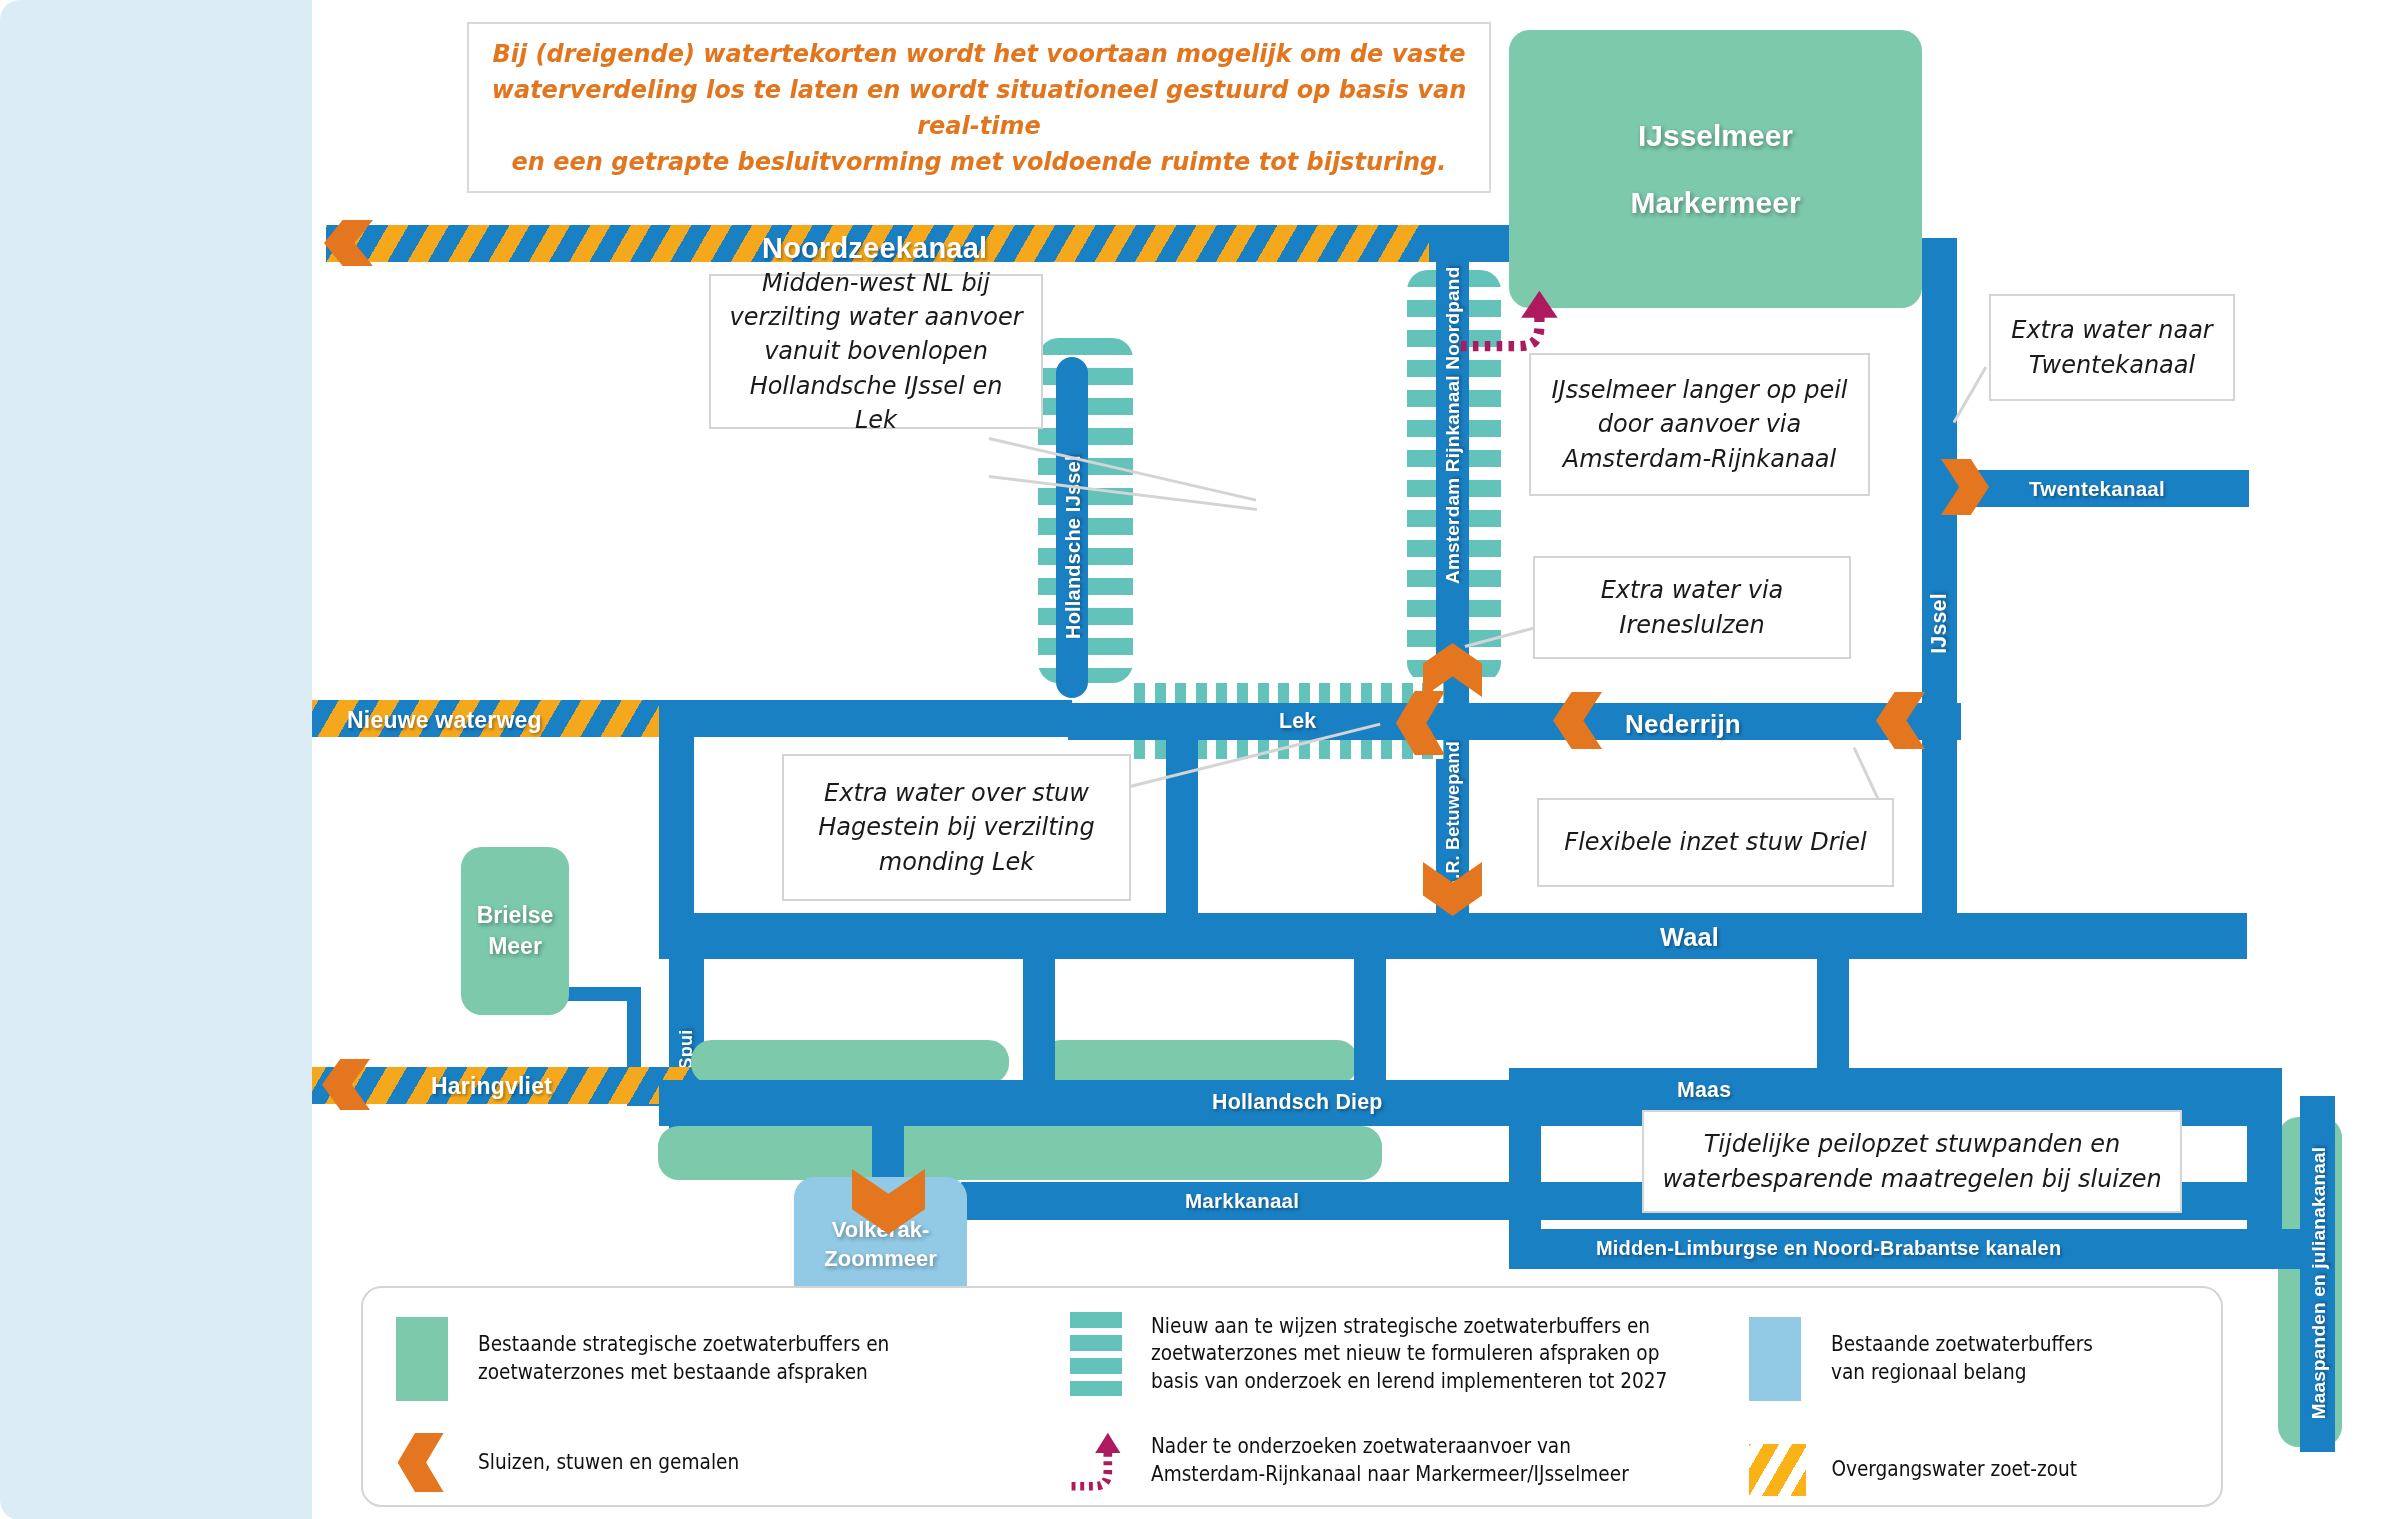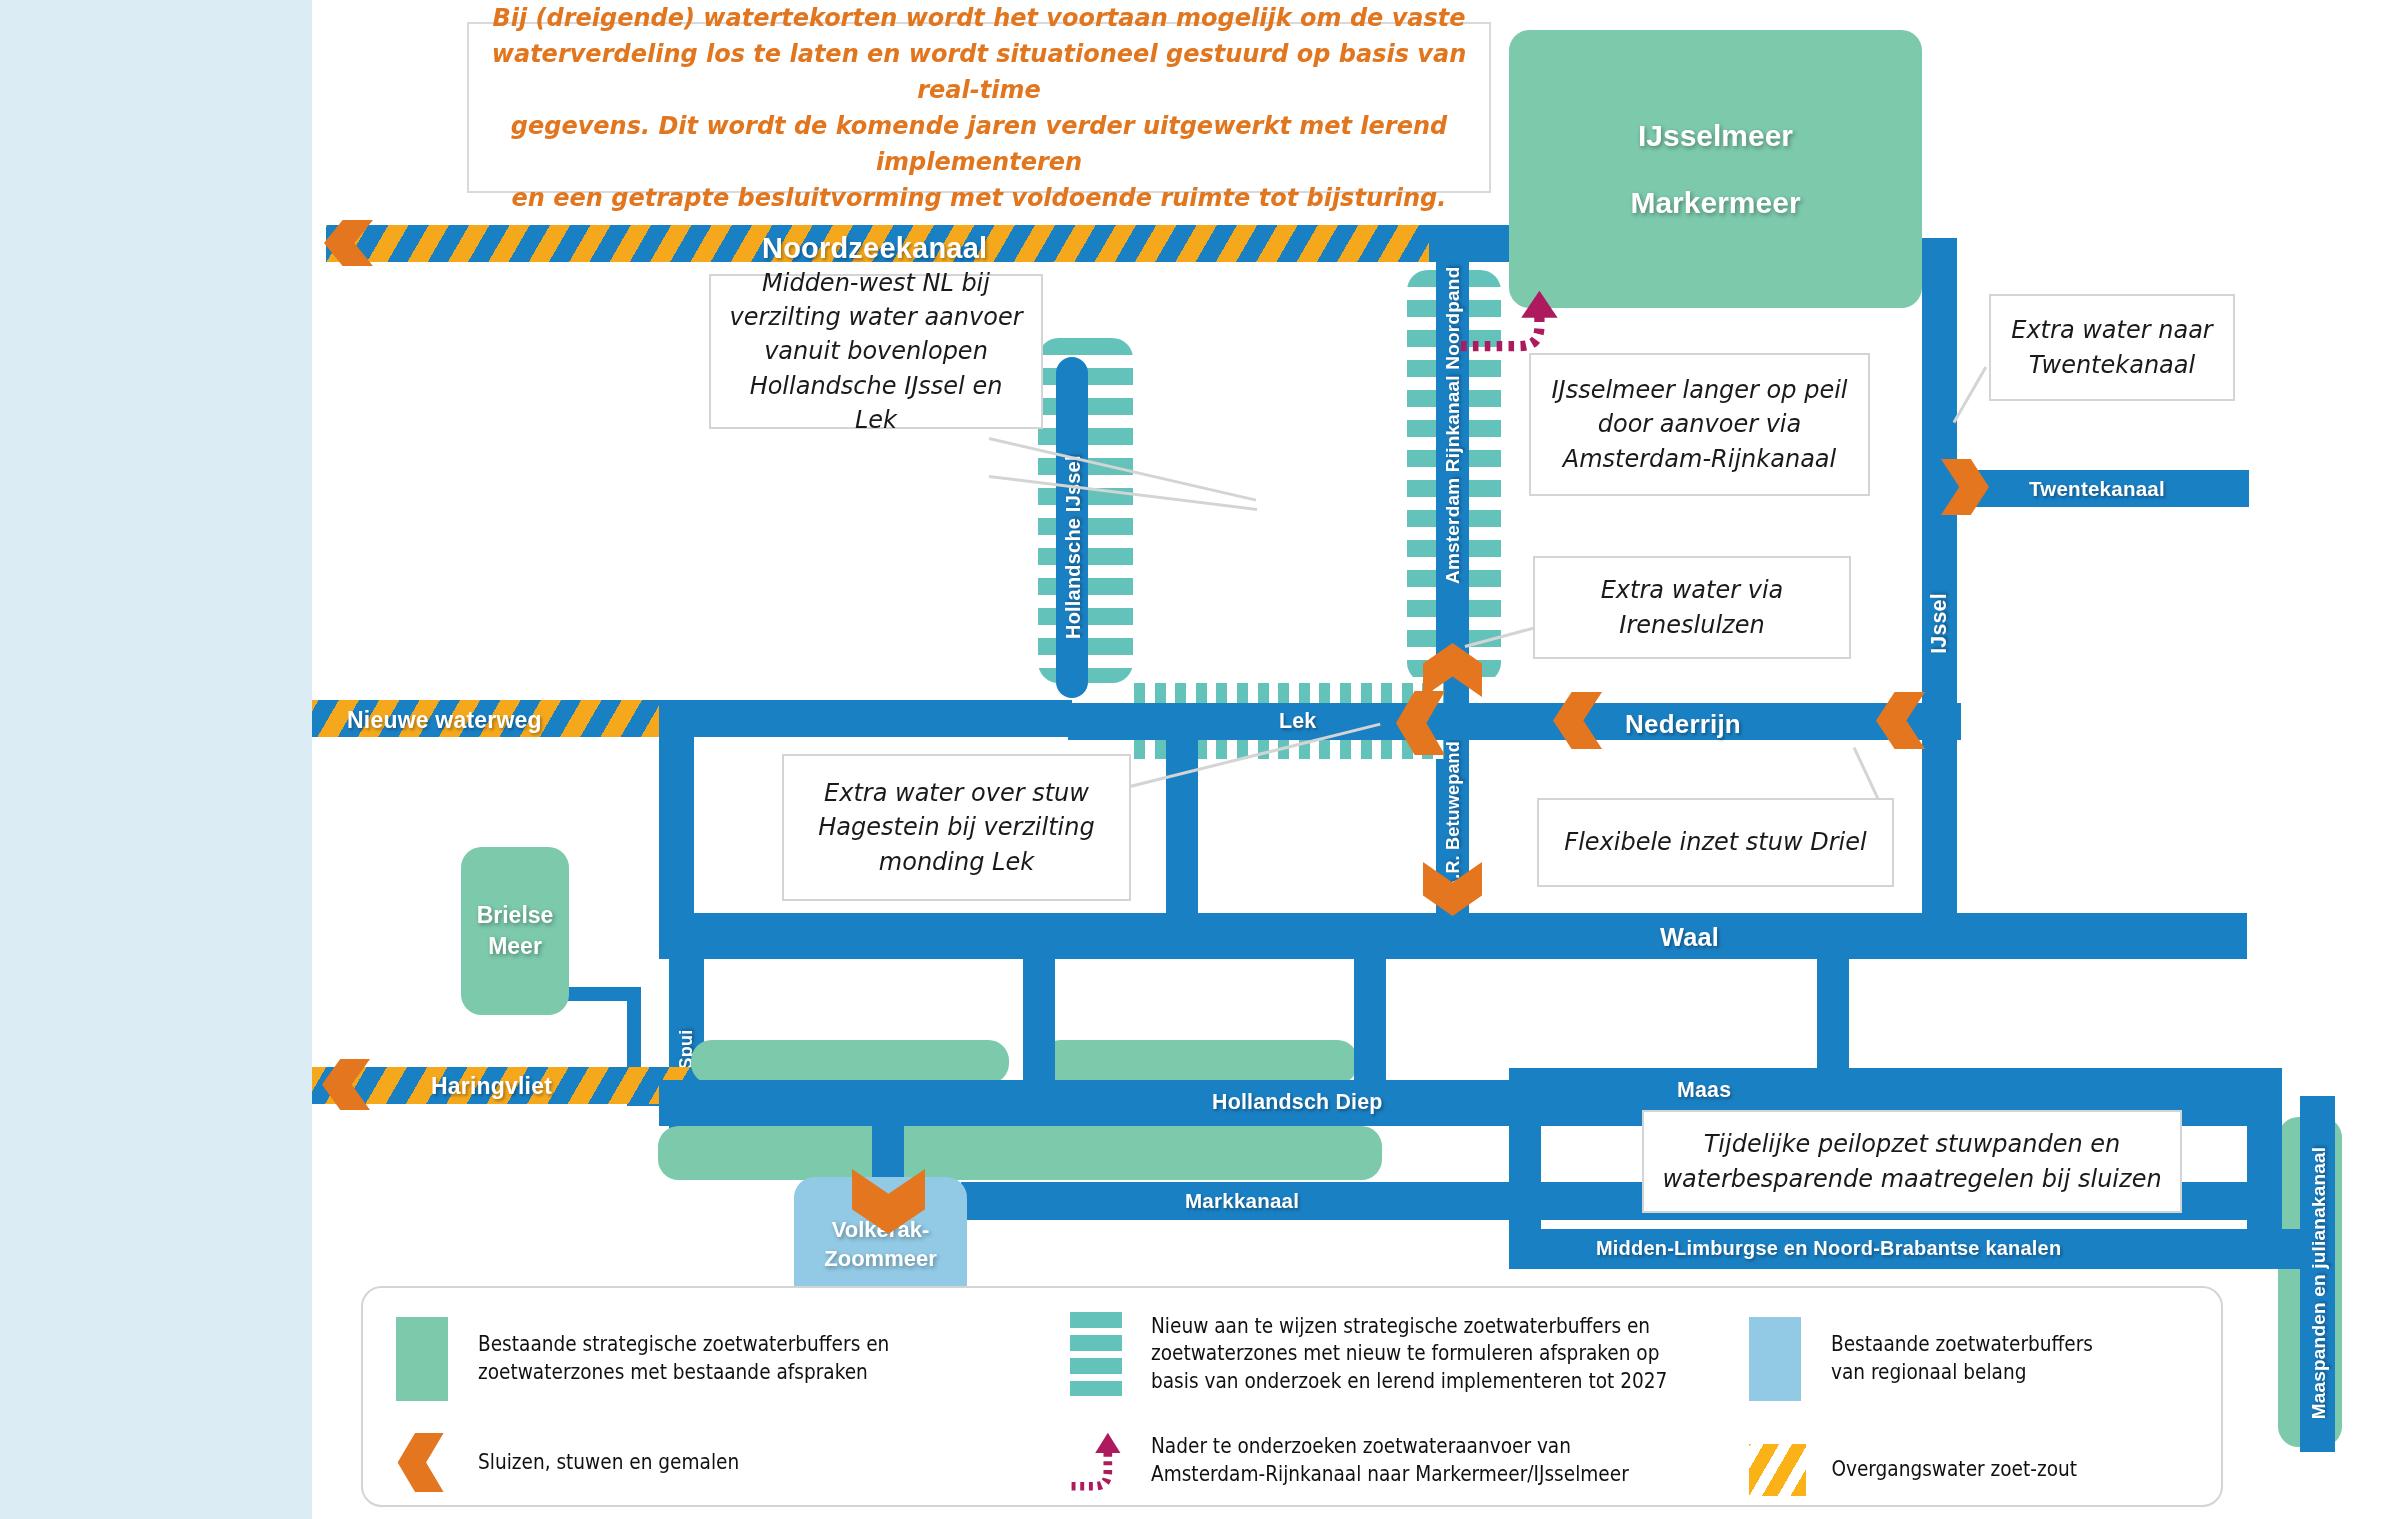--- a/index.html
+++ b/index.html
@@ -6,20 +6,21 @@
   body{
     font-family:"Liberation Sans", sans-serif;
     -webkit-font-smoothing:antialiased;
   }
   #canvas{
     position:relative;
     width:2401px;
     height:1520px;
     background:#ffffff;
     overflow:hidden;
+    border-radius:20px;
   }
   
   .left-strip{
     position:absolute;left:0;top:0;width:312px;height:1520px;
     background:#dcecf5;
   }
 
   
   .bar{
     position:absolute;
@@ -179,21 +180,20 @@
 </head>
 <body>
 
 <div id="canvas">
 
   <div class="left-strip"></div>
 
   <div class="callout hero" style="left:467px;top:22px;width:1024px;height:171px;flex-direction:column;">
     <div>Bij (dreigende) watertekorten wordt het voortaan mogelijk om de vaste</div>
     <div>waterverdeling los te laten en wordt situationeel gestuurd op basis van real-time</div>
-    <div>gegevens. Dit wordt de komende jaren verder uitgewerkt met lerend implementeren</div>
     <div>en een getrapte besluitvorming met voldoende ruimte tot bijsturing.</div>
   </div>
 
   <div class="lakebox green" style="left:1509px;top:30px;width:413px;height:278px;font-size:30px;gap:33px;">
     <div>IJsselmeer</div>
     <div>Markermeer</div>
   </div>
 
   <div class="brackish" style="left:326px;top:225px;width:1112px;height:37px;"></div>
   <div class="bar" style="left:1429px;top:225px;width:492px;height:37px;"></div>

